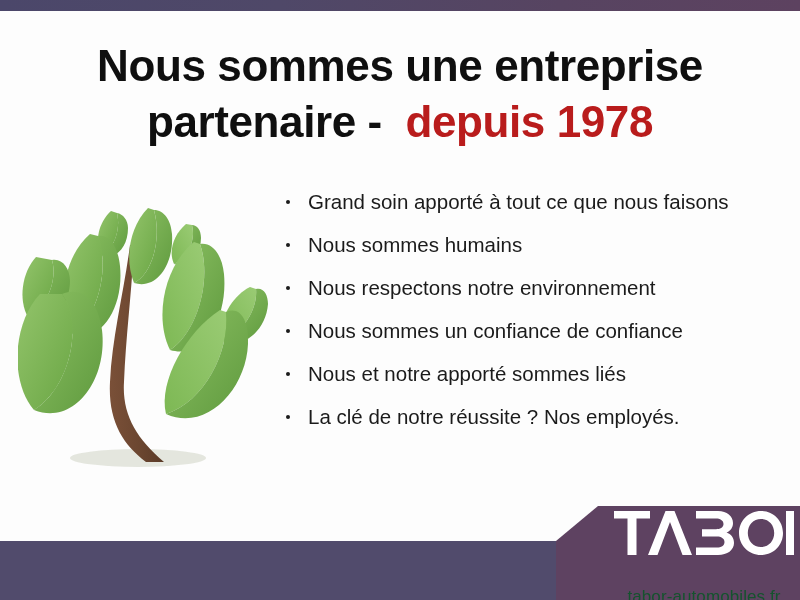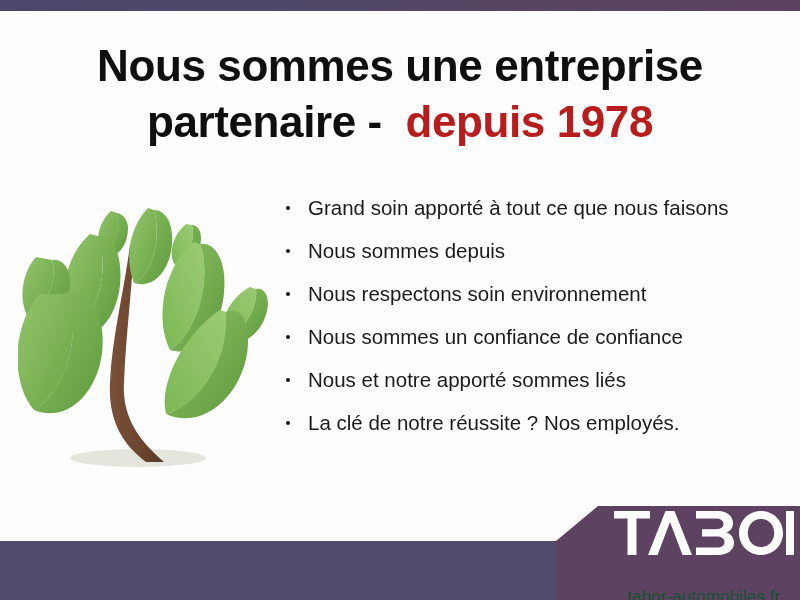--- a/index.html
+++ b/index.html
@@ -86,21 +86,21 @@
   }
   .headline .accent {
     color: #b91c1c;
   }
   .headline .nowrapline { display: block; }
 
   
   .bullets {
     position: absolute;
     left: 283px;
-    top: 186px;
+    top: 180px;
     width: 500px;
     margin: 0;
     padding: 0;
     list-style: none;
   }
   .bullets li {
     position: relative;
     padding-left: 25px;
     height: 43px;
     line-height: 43px;
@@ -196,22 +196,22 @@
     </svg>
   </div>
 
   <div class="headline">
     <span class="nowrapline">Nous sommes une entreprise</span>
     <span class="nowrapline"><span>partenaire -</span>&nbsp; <span class="accent">depuis 1978</span></span>
   </div>
 
   <ul class="bullets">
     <li><span class="dot"></span><span>Grand soin apporté à tout ce que nous faisons</span></li>
-    <li><span class="dot"></span><span>Nous sommes depuis</span></li>
-    <li><span class="dot"></span><span>Nous respectons soin environnement</span></li>
+    <li><span class="dot"></span><span>Nous sommes humains</span></li>
+    <li><span class="dot"></span><span>Nous respectons notre environnement</span></li>
     <li><span class="dot"></span><span>Nous sommes un confiance de confiance</span></li>
     <li><span class="dot"></span><span>Nous et notre apporté sommes liés</span></li>
     <li><span class="dot"></span><span>La clé de notre réussite ? Nos employés.</span></li>
   </ul>
 
   <div class="bottom-band"></div>
   <div class="logo-panel"></div>
 
   <div class="logo-wordmark">
     <svg viewBox="0 0 180 44" width="180" height="44" xmlns="http://www.w3.org/2000/svg" aria-label="TABOR">

